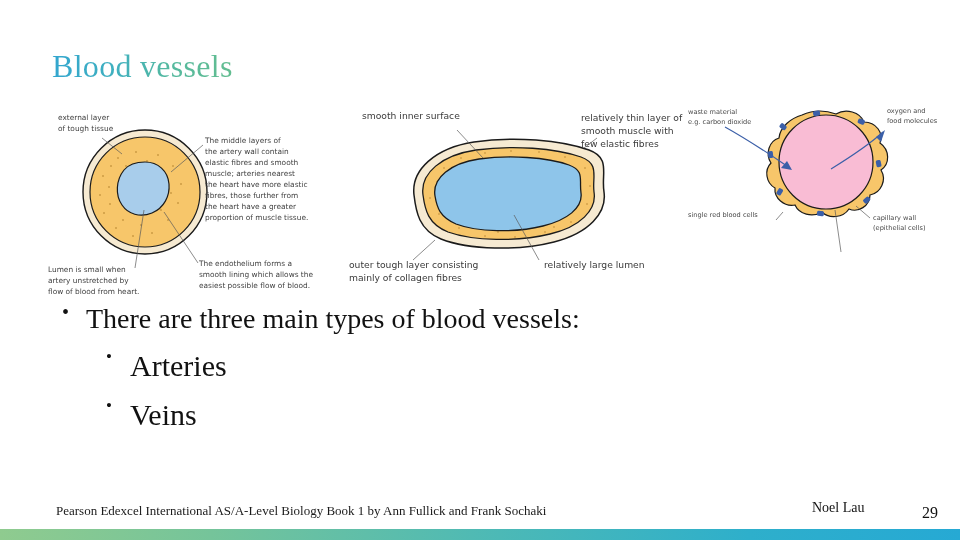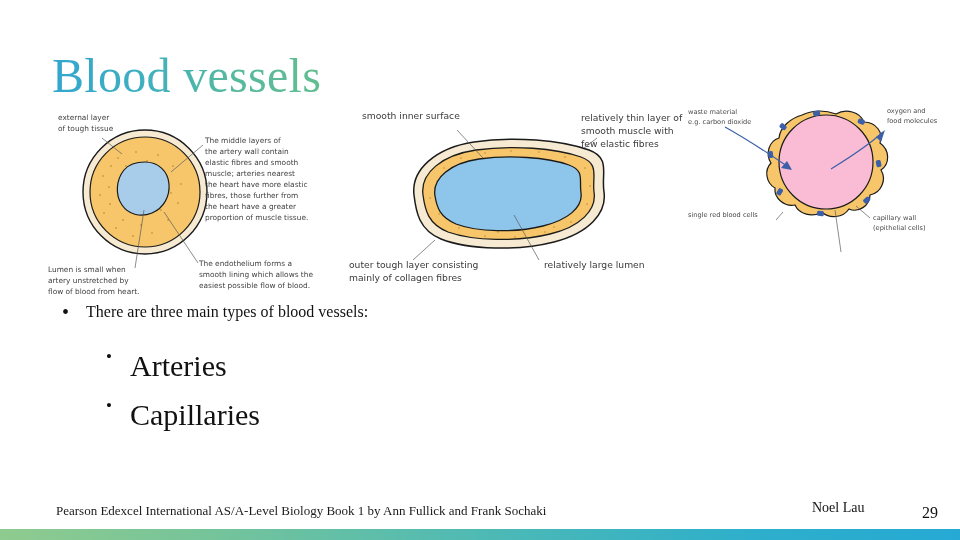--- a/index.html
+++ b/index.html
@@ -15,21 +15,21 @@
     overflow: hidden;
     font-family: "Liberation Serif", serif;
   }
 
   
   .slide-title {
     position: absolute;
     left: 52px;
     top: 48px;
     font-family: "Liberation Serif", serif;
-    font-size: 48px;
+    font-size: 32px;
     font-weight: 400;
     letter-spacing: 0.3px;
     background: linear-gradient(90deg, #33a6cf 0%, #3fb0bf 35%, #55b99f 65%, #63bd90 100%);
     -webkit-background-clip: text;
     background-clip: text;
     color: transparent;
     -webkit-text-fill-color: transparent;
     white-space: nowrap;
   }
 
@@ -53,24 +53,24 @@
 
   
   .bullets {
     position: absolute;
     left: 56px;
     top: 303px;
     width: 640px;
   }
   .bullet-l1 {
     position: relative;
-    font-size: 16px;
+    font-size: 28px;
     color: #111111;
     padding-left: 30px;
-    margin-bottom: 28px;
+    margin-bottom: 14px;
     line-height: 1.15;
   }
   .bullet-l1::before {
     content: "\2022";
     position: absolute;
     left: 6px;
     top: -2px;
     font-size: 20px;
     color: #111111;
   }
@@ -320,21 +320,21 @@
         <text class="lbl-sm" x="193" y="120">capillary wall</text>
         <text class="lbl-sm" x="193" y="130">(epithelial cells)</text>
       </svg>
     </div>
 
   </div>
 
   <div class="bullets">
     <div class="bullet-l1">There are three main types of blood vessels:</div>
     <div class="bullet-l2">Arteries</div>
-    <div class="bullet-l2">Capillaries</div>
+    <div class="bullet-l2">Veins</div>
   </div>
 
   <div class="footer-source">Pearson Edexcel International AS/A-Level Biology Book 1 by Ann Fullick and Frank Sochaki</div>
   <div class="footer-author">Noel Lau</div>
   <div class="footer-page">29</div>
   <div class="bottom-bar"></div>
 
 </div>
 
 </body></html>

